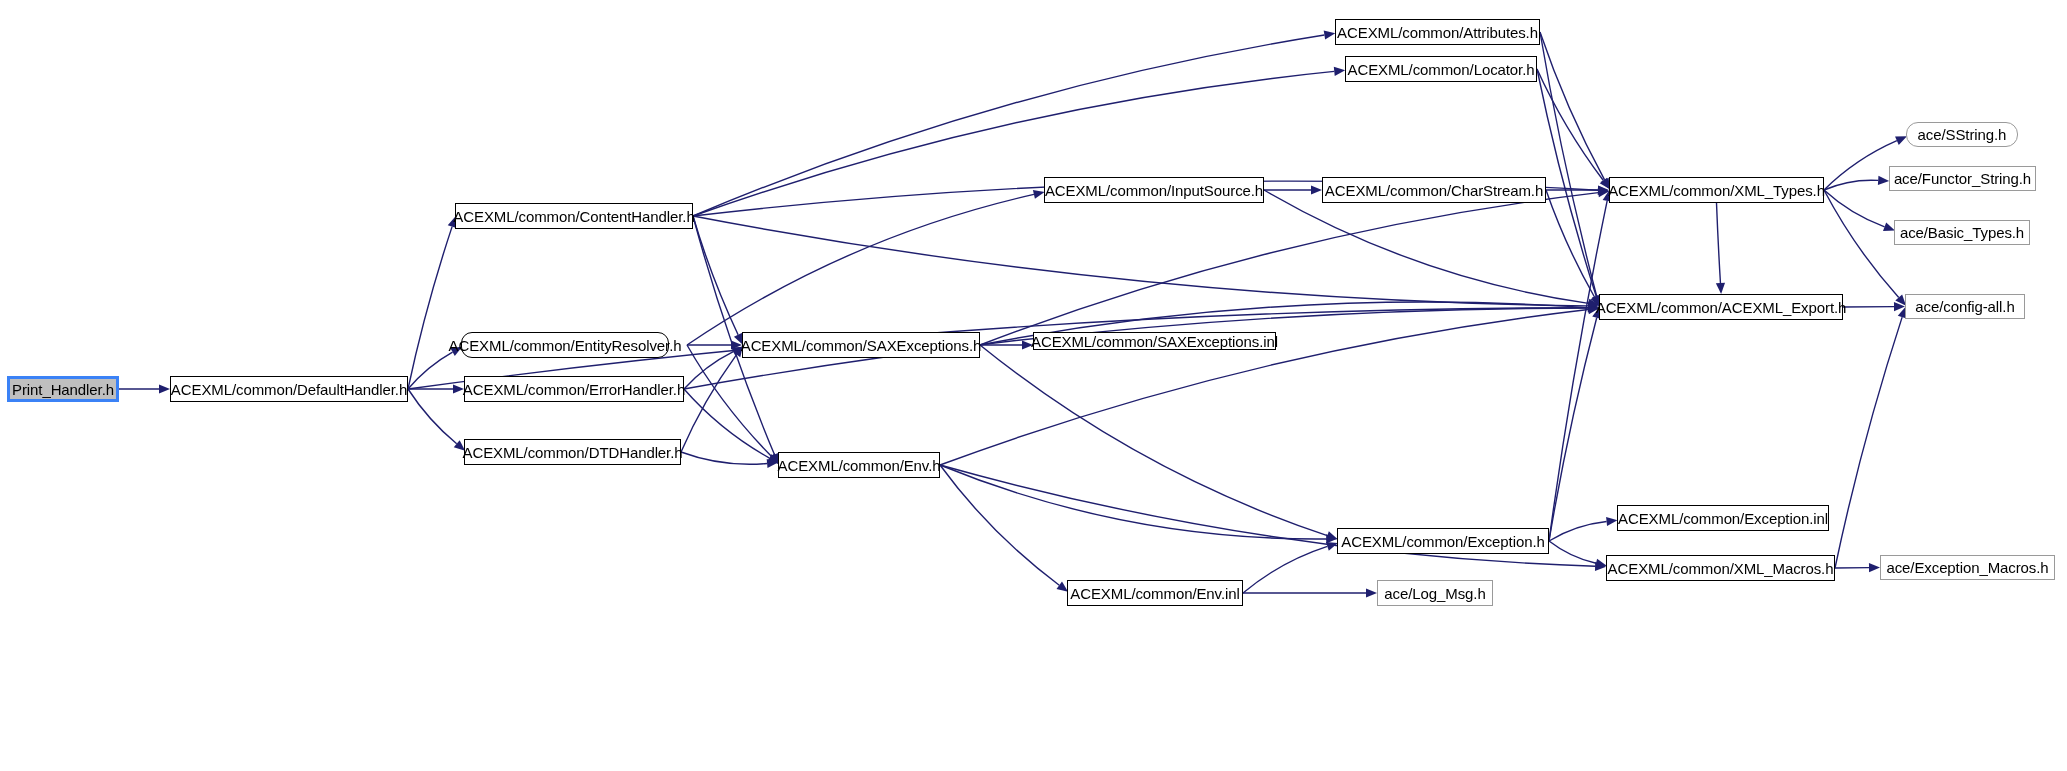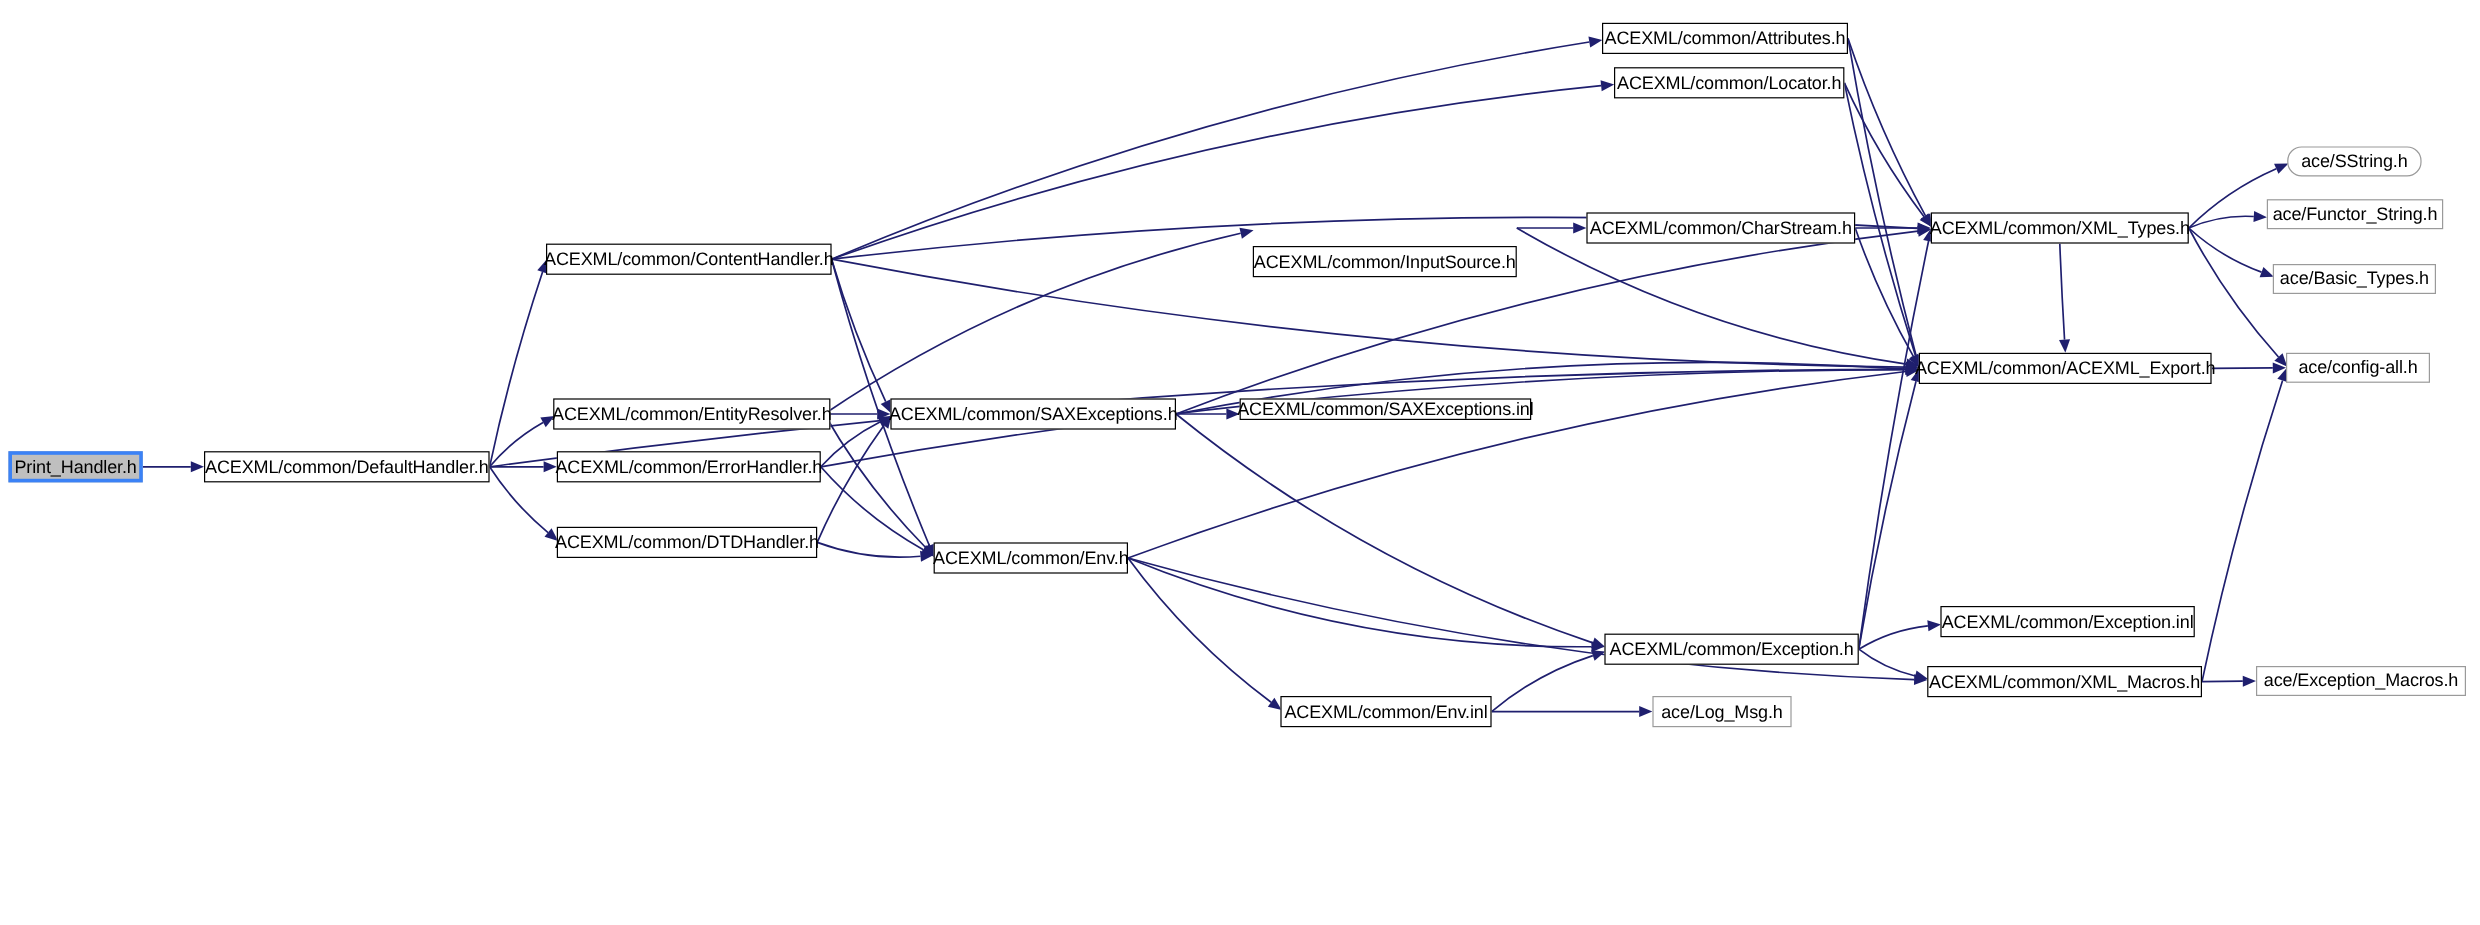--- a/index.html
+++ b/index.html
@@ -162,21 +162,21 @@
   <div id="nodes-layer">
       <div class="node root" style="left: 7px; top: 376px; width: 112px; height: 26px;">
         <span>Print_Handler.h</span>
       </div>
       <div class="node" style="left: 170px; top: 376px; width: 238px; height: 26px;">
         <span>ACEXML/common/DefaultHandler.h</span>
       </div>
       <div class="node" style="left: 455px; top: 203px; width: 238px; height: 26px;">
         <span>ACEXML/common/ContentHandler.h</span>
       </div>
-      <div class="node" style="left: 461px; top: 332px; width: 231px; height: 26px;">
+      <div class="node" style="left: 461px; top: 332px; width: 208px; height: 26px; border-radius: 11px;">
         <span>ACEXML/common/EntityResolver.h</span>
       </div>
       <div class="node" style="left: 464px; top: 376px; width: 220px; height: 26px;">
         <span>ACEXML/common/ErrorHandler.h</span>
       </div>
       <div class="node" style="left: 464px; top: 439px; width: 217px; height: 26px;">
         <span>ACEXML/common/DTDHandler.h</span>
       </div>
       <div class="node" style="left: 742px; top: 332px; width: 238px; height: 26px;">
         <span>ACEXML/common/SAXExceptions.h</span>
@@ -186,21 +186,21 @@
       </div>
       <div class="node" style="left: 778px; top: 452px; width: 162px; height: 26px;">
         <span>ACEXML/common/Env.h</span>
       </div>
       <div class="node" style="left: 1067px; top: 580px; width: 176px; height: 26px;">
         <span>ACEXML/common/Env.inl</span>
       </div>
       <div class="node ext" style="left: 1377px; top: 580px; width: 116px; height: 26px;">
         <span>ace/Log_Msg.h</span>
       </div>
-      <div class="node" style="left: 1044px; top: 177px; width: 220px; height: 26px; margin-top: 28px;">
+      <div class="node" style="left: 1044px; top: 177px; width: 220px; height: 26px;">
         <span>ACEXML/common/InputSource.h</span>
       </div>
       <div class="node" style="left: 1322px; top: 177px; width: 224px; height: 26px;">
         <span>ACEXML/common/CharStream.h</span>
       </div>
       <div class="node" style="left: 1335px; top: 19px; width: 205px; height: 26px;">
         <span>ACEXML/common/Attributes.h</span>
       </div>
       <div class="node" style="left: 1345px; top: 56px; width: 192px; height: 26px;">
         <span>ACEXML/common/Locator.h</span>

